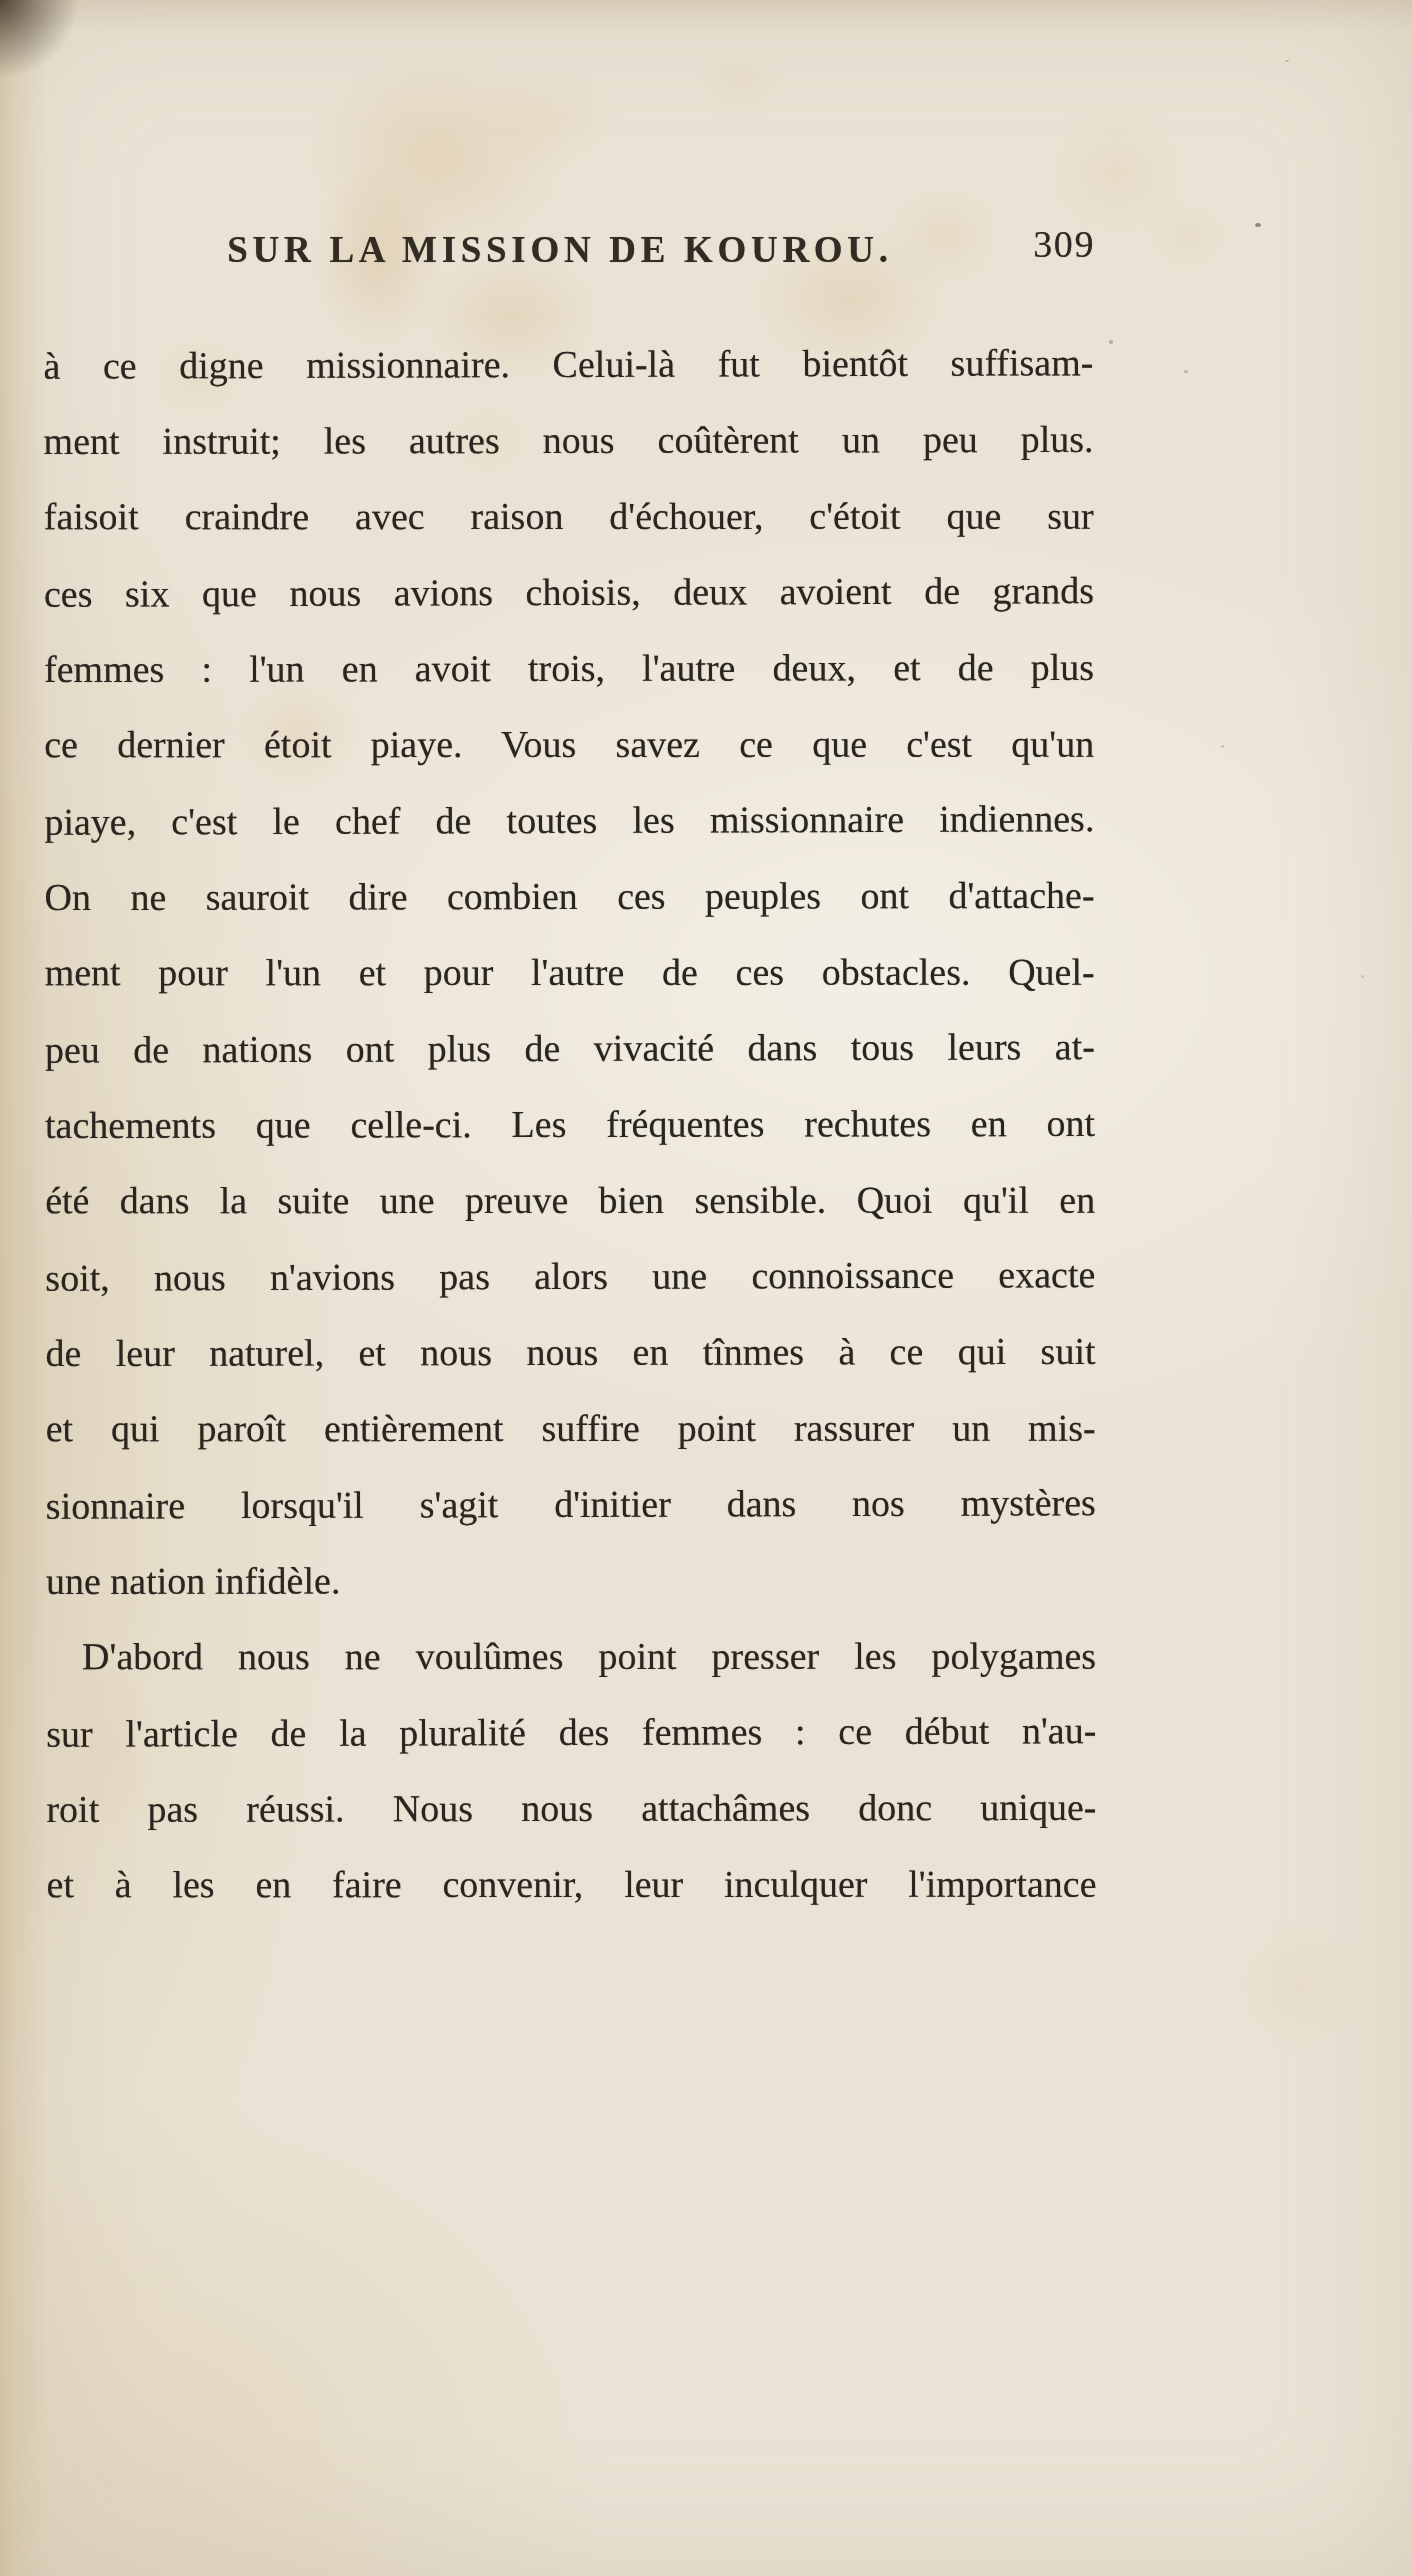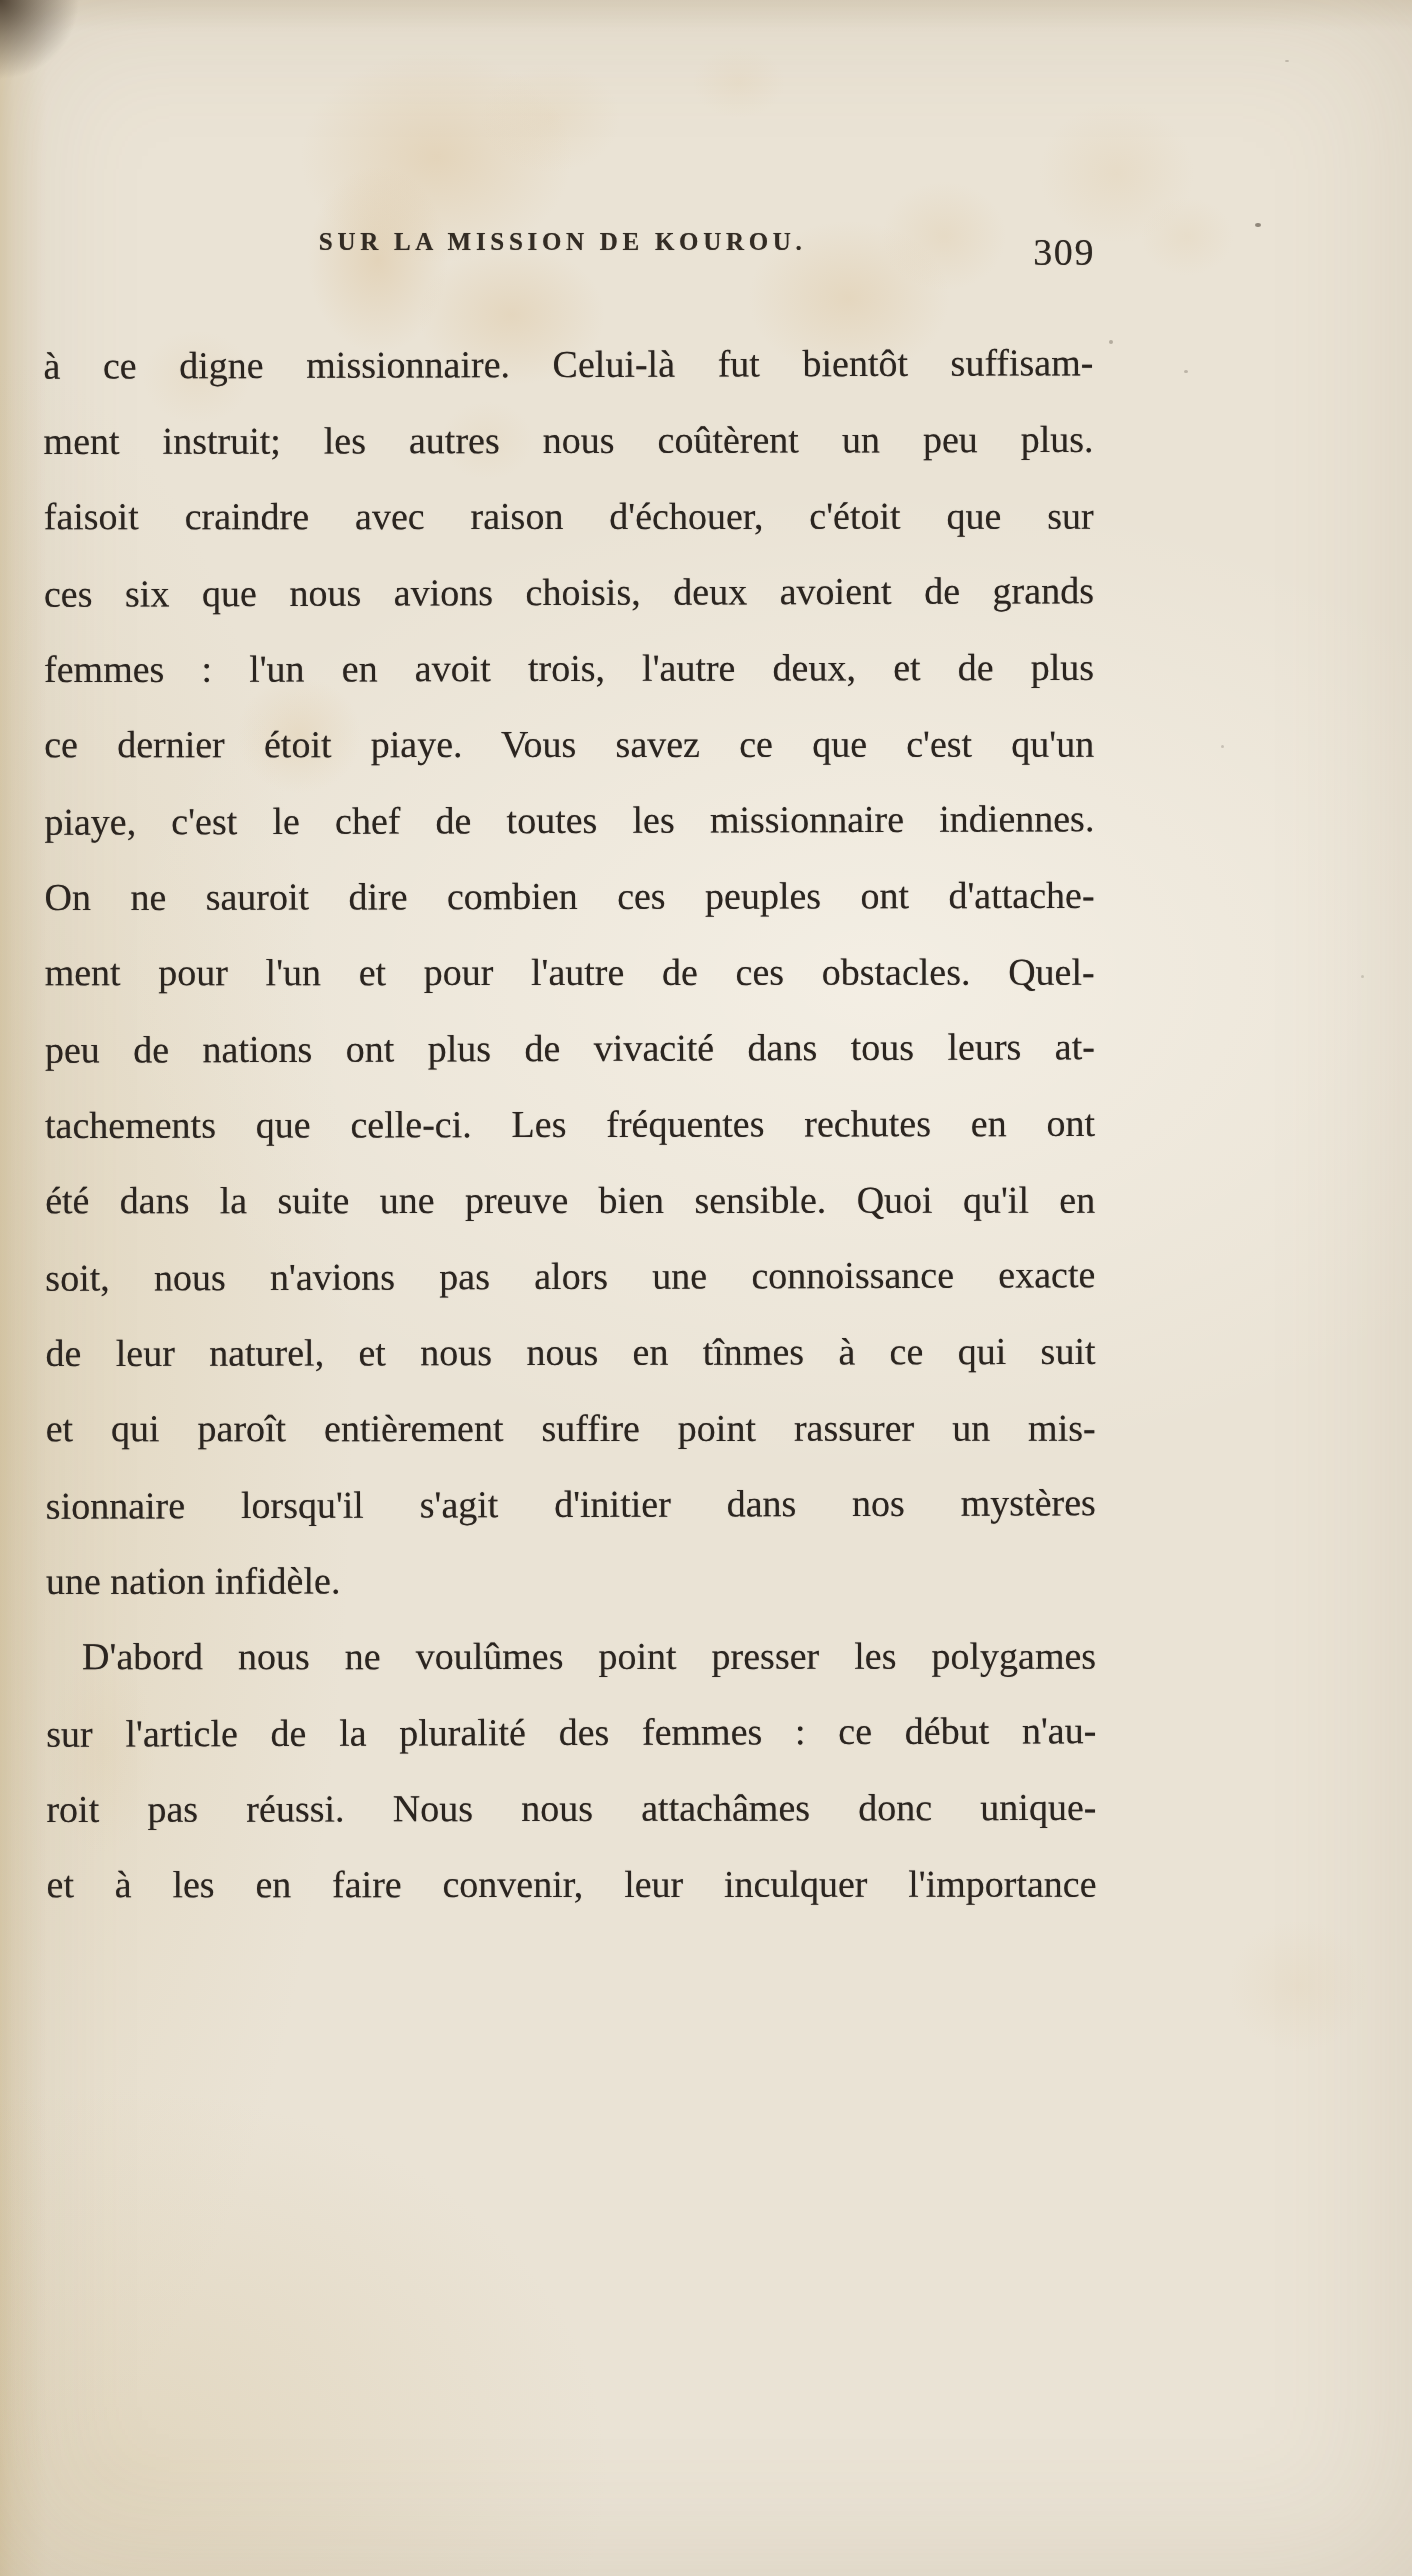--- a/index.html
+++ b/index.html
@@ -27,30 +27,29 @@
     background:radial-gradient(circle at 0% 0%, rgba(60,48,36,0.85) 0%, rgba(60,48,36,0.45) 28%, rgba(60,48,36,0) 62%);
   }
   .stain{position:absolute;border-radius:50%;pointer-events:none;}
   .speck{position:absolute;border-radius:50%;background:rgba(70,60,48,0.55);pointer-events:none;}
 
   .header{
     position:absolute;left:45px;top:222px;width:1050px;height:55px;
   }
   .running-title{
     position:absolute;left:50%;transform:translateX(-51.5%);top:6.3px;
-    font-size:25px;font-weight:700;letter-spacing:4.7px;
+    font-size:37px;font-weight:700;letter-spacing:4.7px;
     color:#332c24;white-space:nowrap;
     text-shadow:0 0 0.8px rgba(51,44,36,0.55);
   }
   .page-number{
     position:absolute;right:0;top:0;
     font-size:38px;font-weight:400;color:#2e2822;
     text-shadow:0 0 0.8px rgba(46,40,34,0.5);
     letter-spacing:1.6px;
-    margin-top:8px;
   }
   .text-block{
     position:absolute;left:45px;top:326px;width:1050px;
     transform:rotate(-0.12deg);
     color:#2b2520;
     font-size:38px;line-height:76px;
     text-shadow:0 0 0.9px rgba(43,37,32,0.55);
   }
   .line{
     width:100%;

